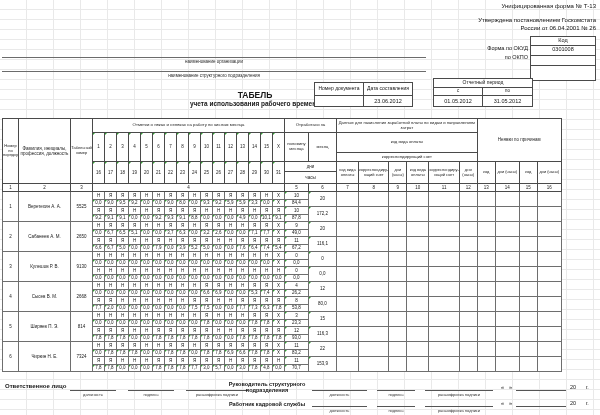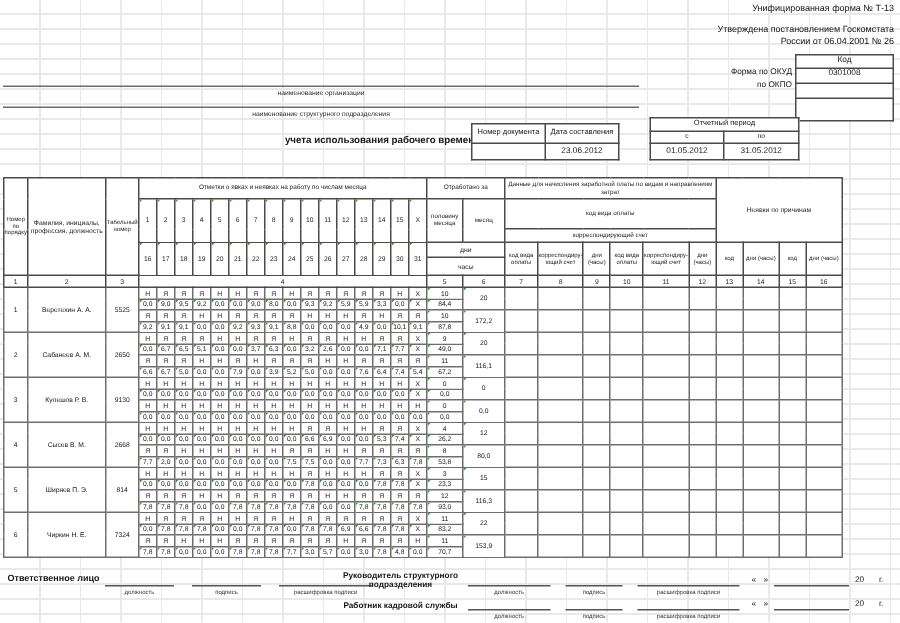--- a/index.html
+++ b/index.html
@@ -71,20 +71,21 @@
 </div>
 <div class="abs codelbl" style="left:430px;top:45px;width:98px">Форма по ОКУД</div>
 <div class="abs codelbl" style="left:430px;top:54px;width:98px">по ОКПО</div>
 
 <div class="abs fline" style="left:2px;top:57px;width:424px"></div>
 <div class="abs flabel" style="left:2px;top:59px;width:424px">наименование организации</div>
 <div class="abs fline" style="left:2px;top:71px;width:424px"></div>
 <div class="abs flabel" style="left:2px;top:73px;width:424px">наименование структурного подразделения</div>
 
 <div class="abs" style="left:105px;top:90px;width:300px;text-align:center">
+  <div class="title1">ТАБЕЛЬ</div>
   <div class="title2">учета использования рабочего времени</div>
 </div>
 
 <table class="mini" style="left:314px;top:82px">
   <tbody>
       <tr>
     <td style="width:48px;height:12px">Номер документа</td>
     <td style="width:48px">Дата составления</td>
   </tr>
   <tr>

